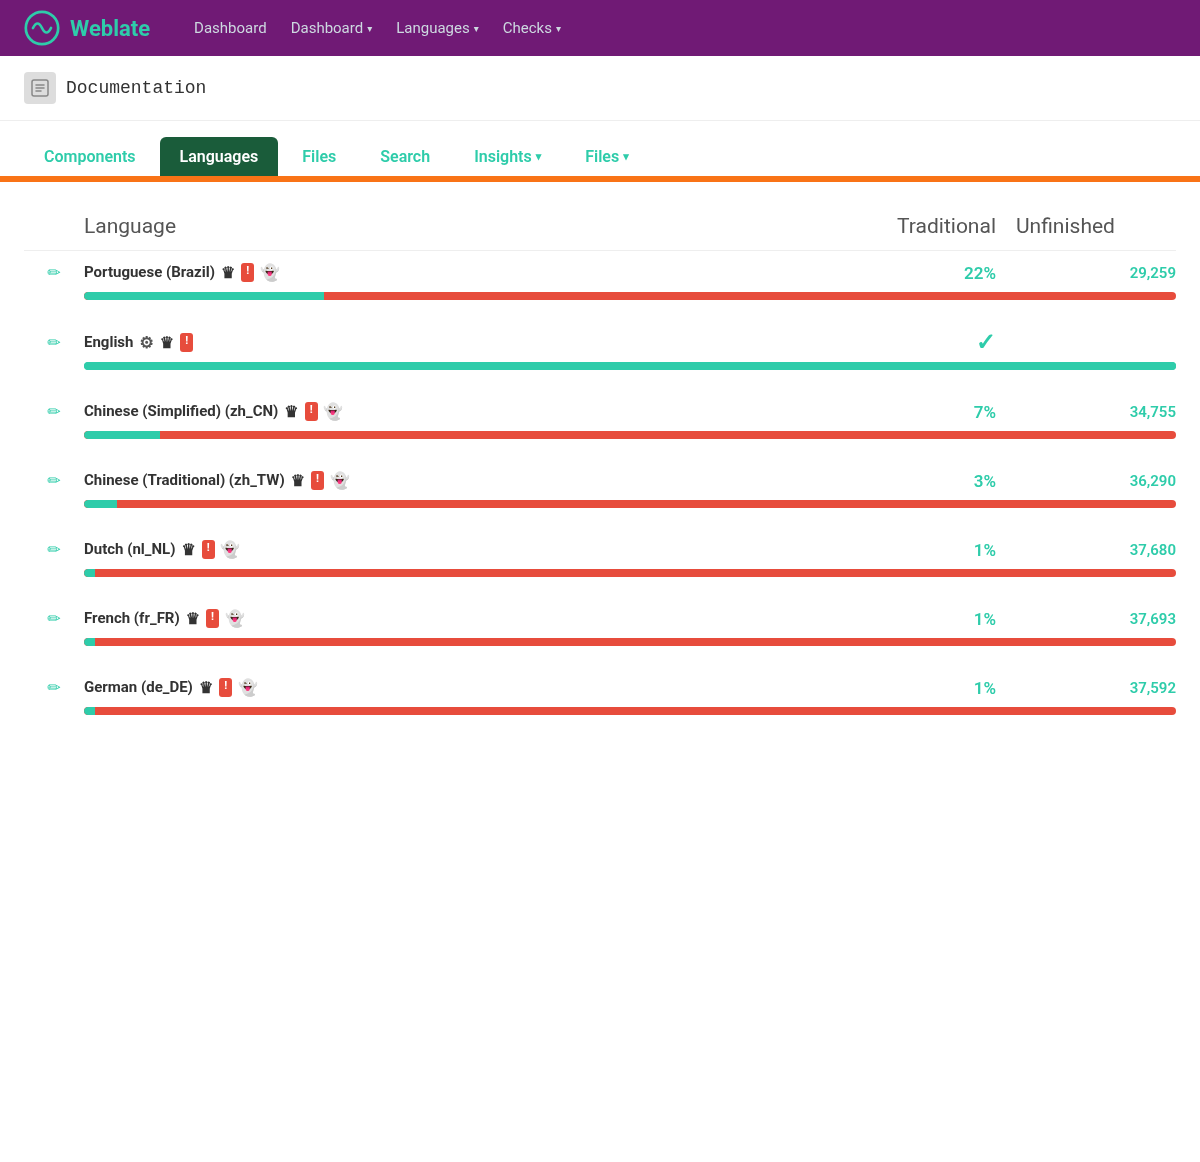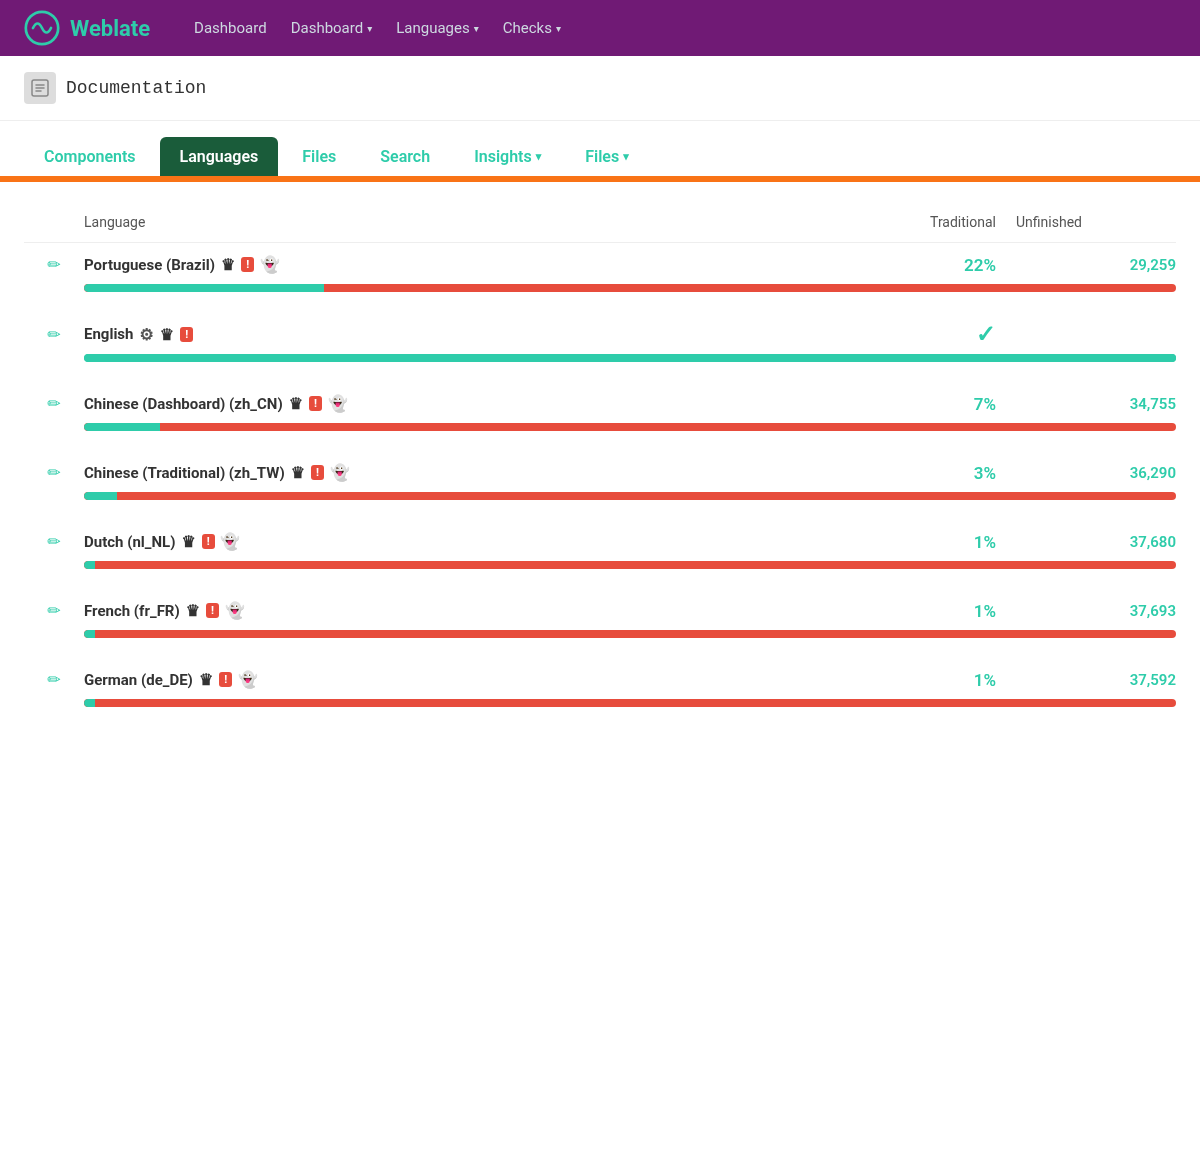--- a/index.html
+++ b/index.html
@@ -96,21 +96,21 @@
     .content {
       padding: 24px 24px;
     }
 
     
     .table-header {
       display: grid;
       grid-template-columns: 60px 1fr 160px 160px;
       padding: 8px 0 12px;
       color: #555;
-      font-size: 14px;
+      font-size: 21px;
       border-bottom: 1px solid #eee;
       margin-bottom: 0;
     }
 
     
     .lang-row {
       margin-bottom: 20px;
     }
     .lang-row-top {
       display: grid;
@@ -121,21 +121,20 @@
     .edit-icon {
       color: #2eccaa;
       font-size: 16px;
       cursor: pointer;
       padding: 4px;
     }
     .lang-name {
       font-size: 15px;
       font-weight: 700;
       display: flex;
-      align-items: center;
       gap: 6px;
     }
     .badge-crown { font-size: 16px; }
     .badge-alert {
       background: #e74c3c;
       color: #fff;
       font-size: 11px;
       font-weight: 700;
       padding: 1px 5px;
       border-radius: 3px;
@@ -288,21 +287,21 @@
       <div class="progress-bar-wrap progress-full" style="background:#2eccaa;">
         <div class="progress-bar-fill" style="width:100%;"></div>
       </div>
   </div>
       <div class="lang-row">
     <div class="lang-row-top">
       <div style="display:flex;align-items:center;justify-content:center;">
         <span class="edit-icon">✏</span>
       </div>
       <div class="lang-name">
-        <span>Chinese (Dashboard) (zh_CN)</span>
+        <span>Chinese (Simplified) (zh_CN)</span>
         <span class="badge-crown">♛</span>
             <span class="badge-alert">!</span>
             <span class="badge-ghost">👻</span>
       </div>
       <div class="translated-val">7%</div>
       <div class="unfinished-val">34,755</div>
     </div>
 
       <div class="progress-bar-wrap">
         <div class="progress-bar-fill" style="width:7%;"></div>

